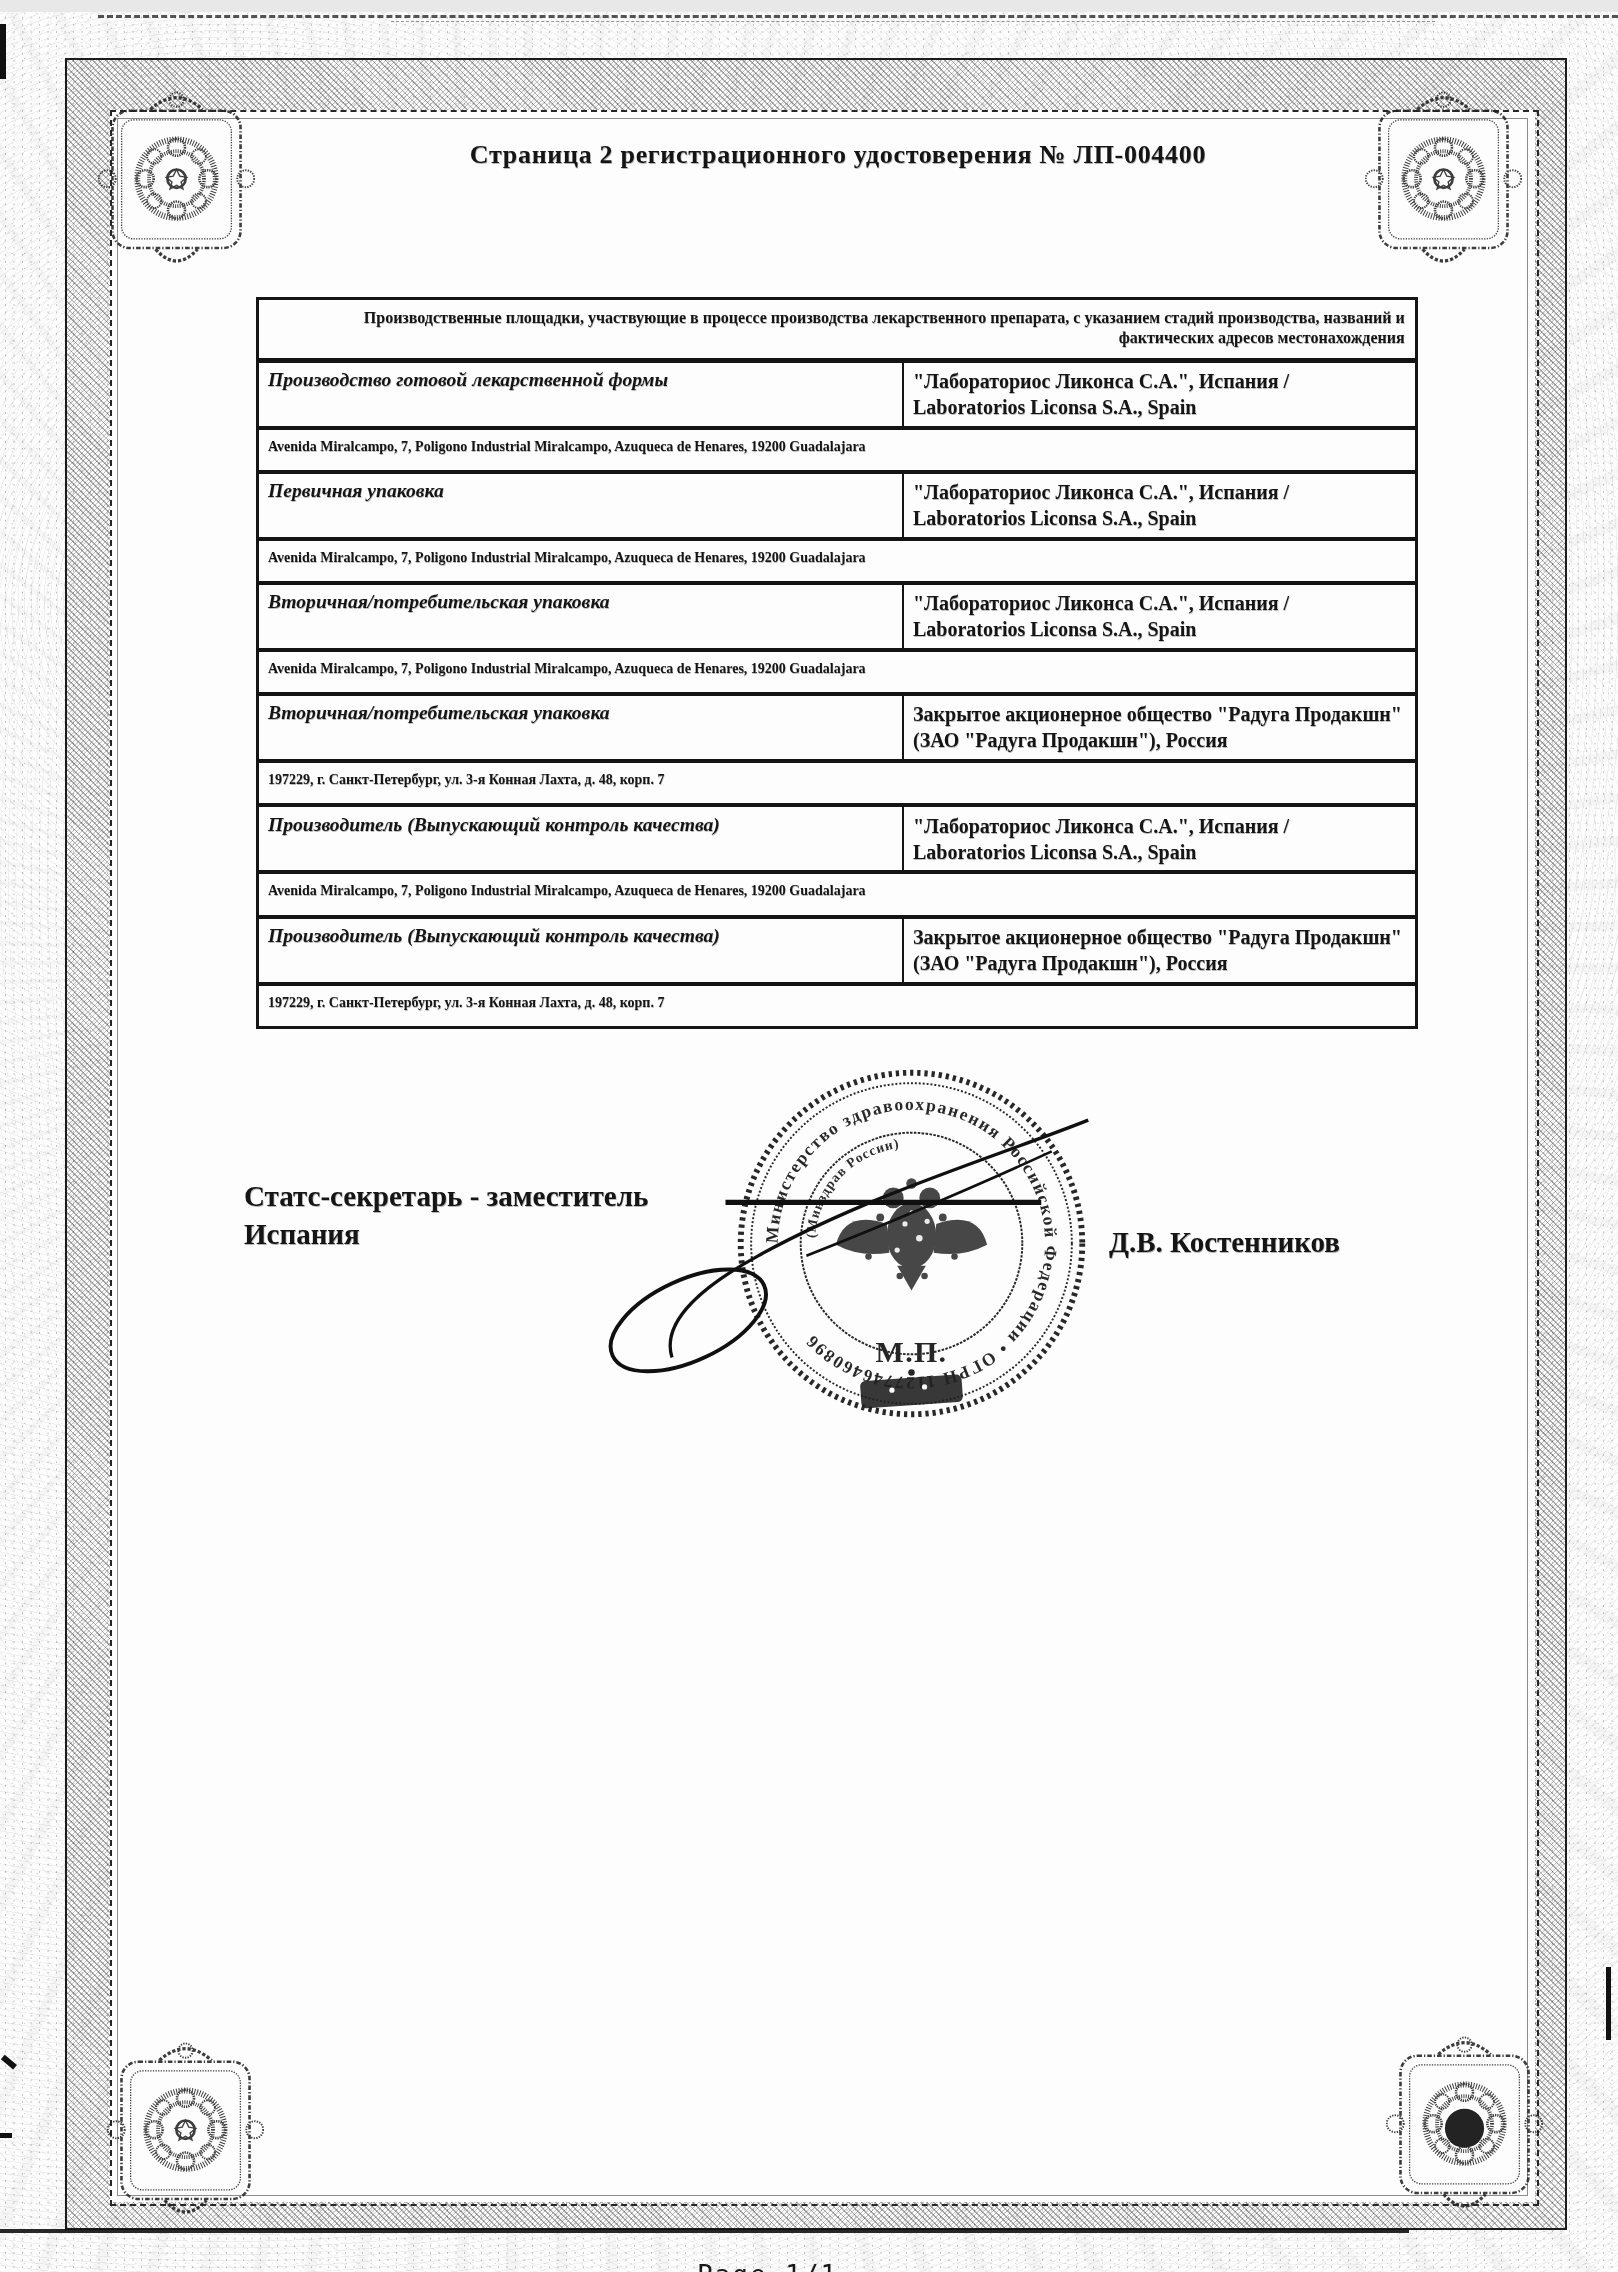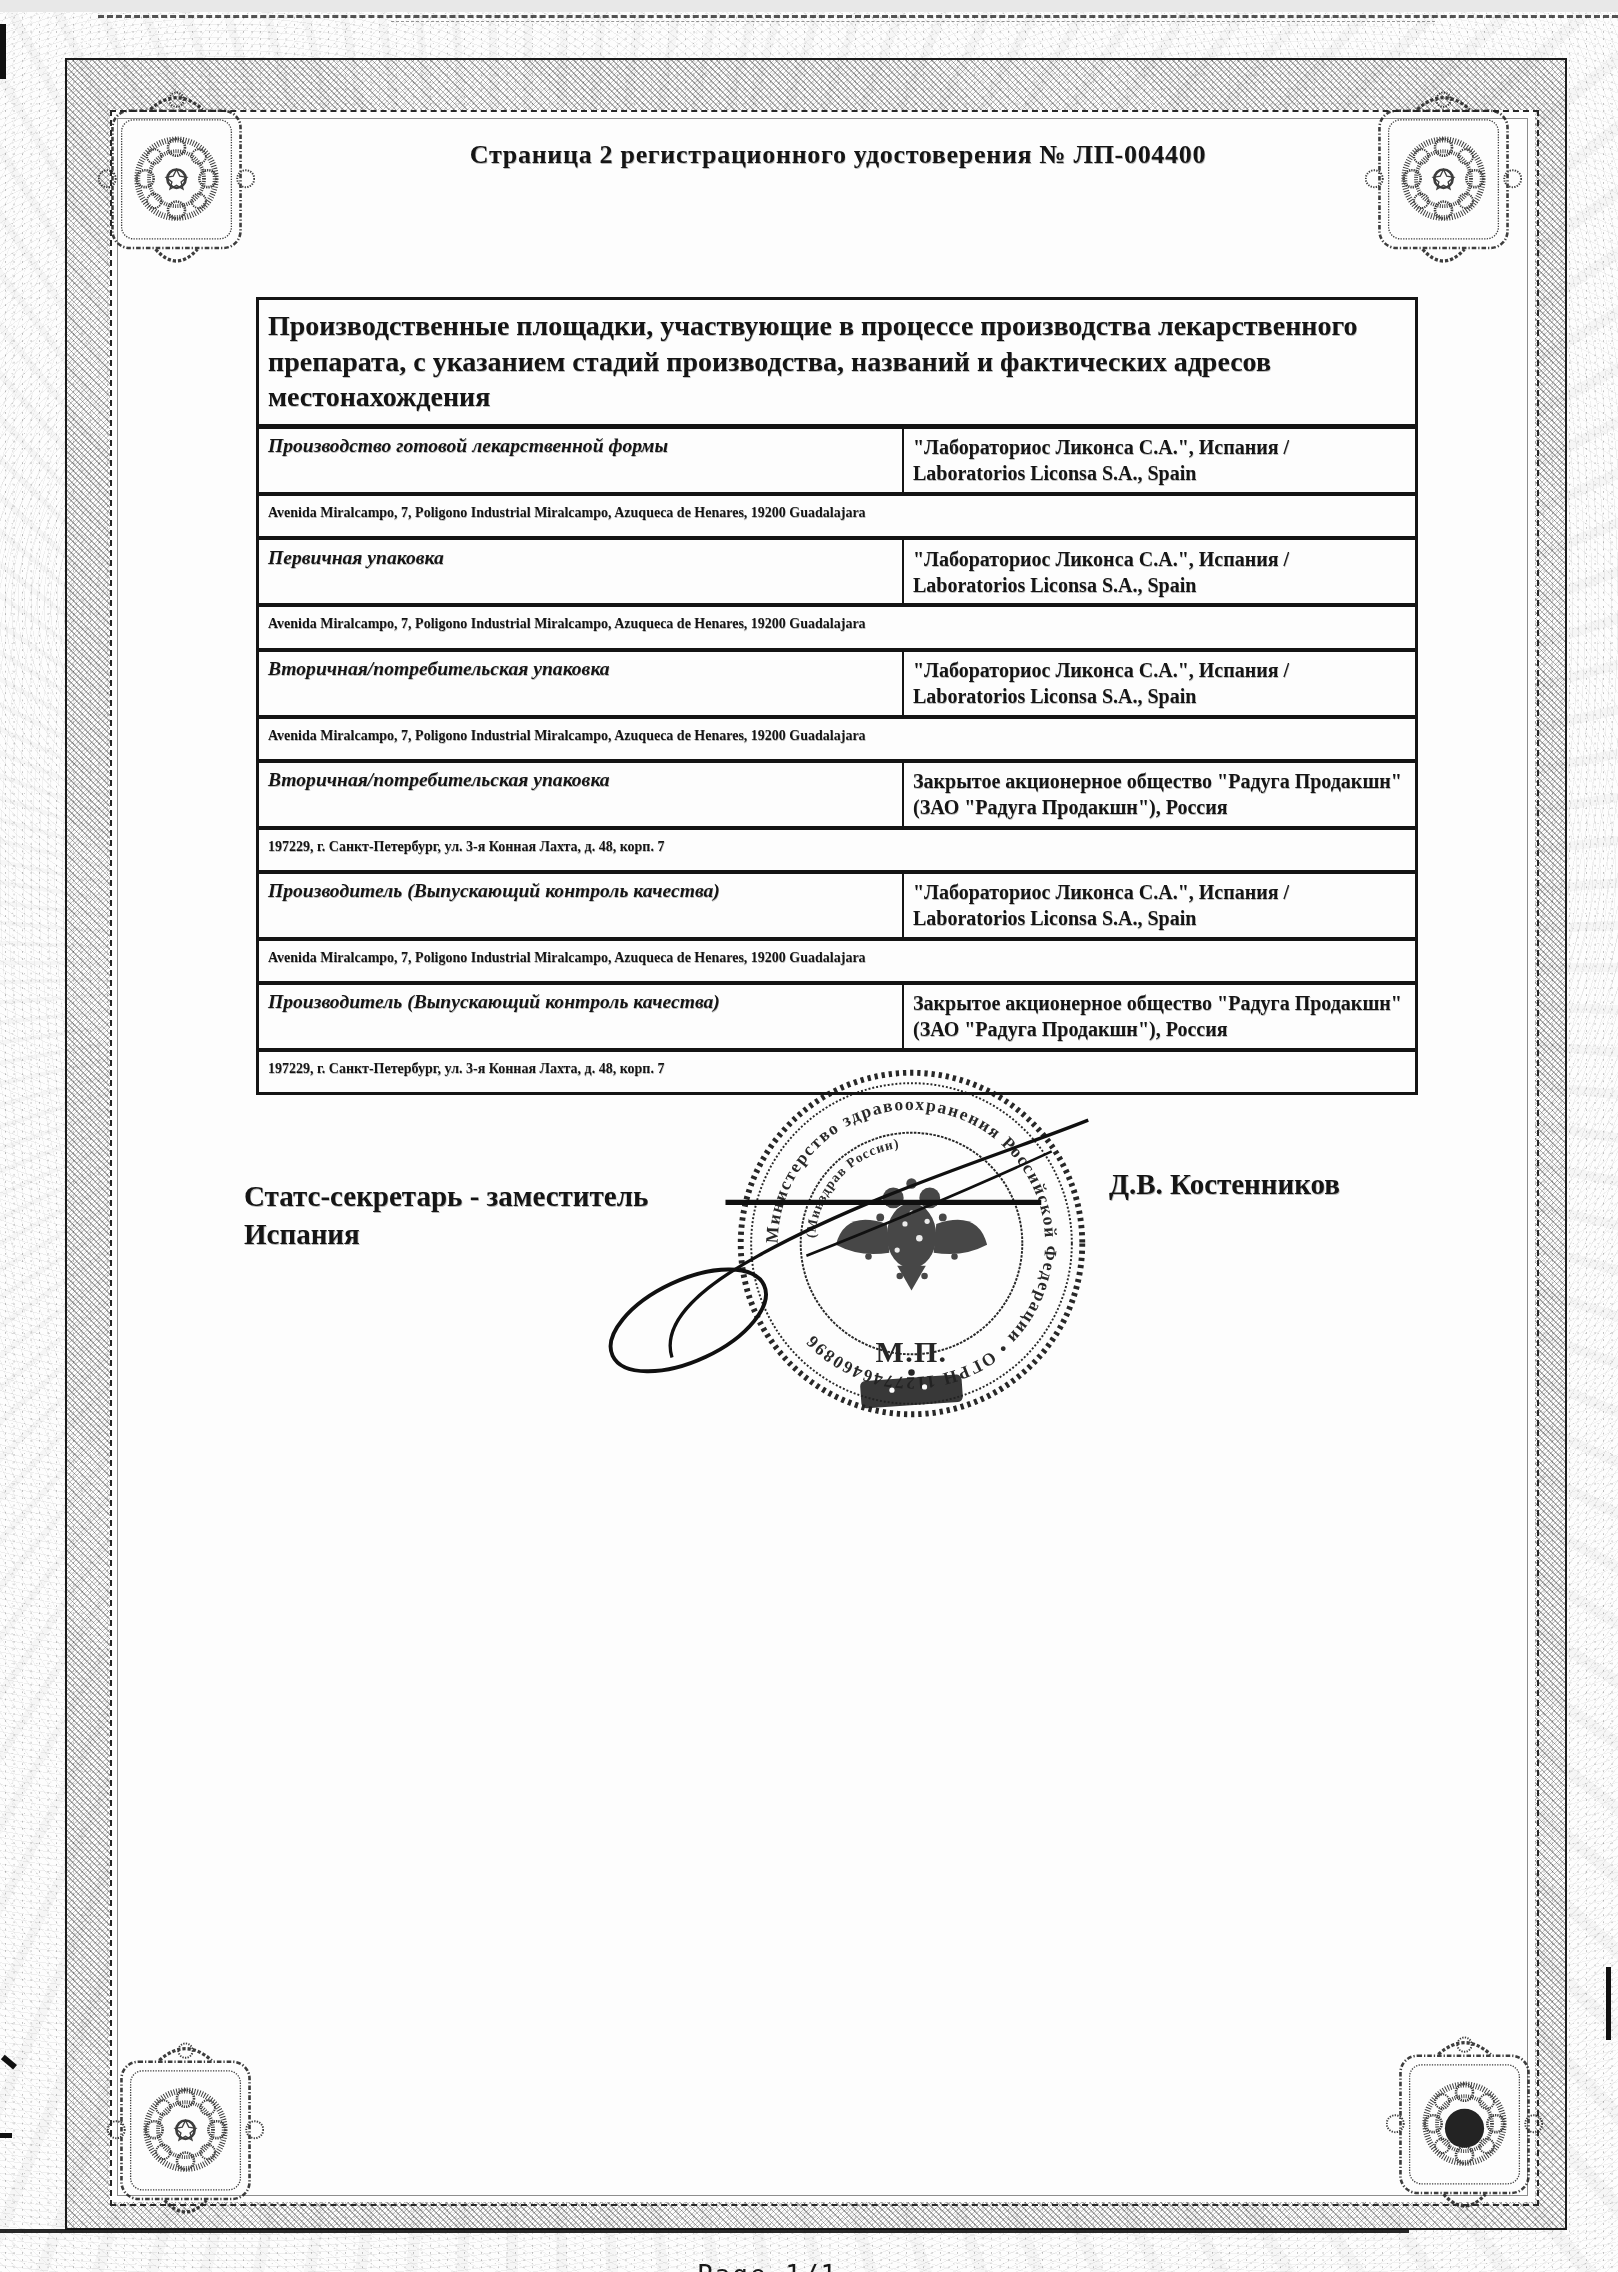--- a/index.html
+++ b/index.html
@@ -63,37 +63,38 @@
     position:absolute; top:128px; left:calc(50% + 29px); transform:translateX(-50%);
     font-size:26px; font-weight:bold; white-space:nowrap; letter-spacing:0.7px;
     z-index:6; text-shadow:0.7px 0.7px 0 rgba(20,20,20,.3);
   }
   .prod-table{
     position:absolute; left:256px; top:285px; width:1156px; z-index:6;
     border:3.3px solid #151515; background:rgba(253,253,253,.55);
     text-shadow:0.5px 0.5px 0 rgba(20,20,20,.28);
   }
   .thead{
-    font-size:28px; font-weight:bold; line-height:1.28; padding:7.8px 10.4px 9px 9px;
+    font-size:16px; font-weight:bold; line-height:1.28; padding:7.8px 10.4px 9px 9px;
     border-bottom:5.2px solid #141414;
+    text-align:right;
   }
   .trow{border-bottom:4.6px solid #141414;}
   .trow:last-child{border-bottom:none;}
   .pair{display:grid; grid-template-columns:645px 1fr; min-height:63px;}
   .cell{padding:5.2px 9px;}
   .lab{font-style:italic; font-weight:bold; font-size:19.6px; line-height:1.25; border-right:2.6px solid #141414;}
   .val{font-weight:bold; font-size:20px; line-height:1.3;}
   .addr{font-weight:bold; font-size:14px; line-height:1.2; padding:9px 9px 14.4px 9px;}
   .sig-role{
     position:absolute; left:244px; top:1165px; z-index:7;
     font-size:29px; font-weight:bold; line-height:1.32;
     text-shadow:0.7px 0.7px 0 rgba(20,20,20,.3);
   }
   .sig-name{
-    position:absolute; left:1109px; top:1156px; z-index:7;
+    position:absolute; left:1109px; top:1214px; z-index:7;
     font-size:29px; font-weight:bold; white-space:nowrap;
     text-shadow:0.7px 0.7px 0 rgba(20,20,20,.3);
   }
   .stamp-svg{position:absolute; left:729px; top:1049px; z-index:7; opacity:.92;}
   .sig-strokes{position:absolute; left:0; top:0; z-index:8;}
   .page-footer{
     position:absolute; left:697px; top:2248px; z-index:6;
     font-family:"DejaVu Sans Mono","Liberation Mono",monospace;
     font-size:26px; letter-spacing:2px; color:#181818;
   }

